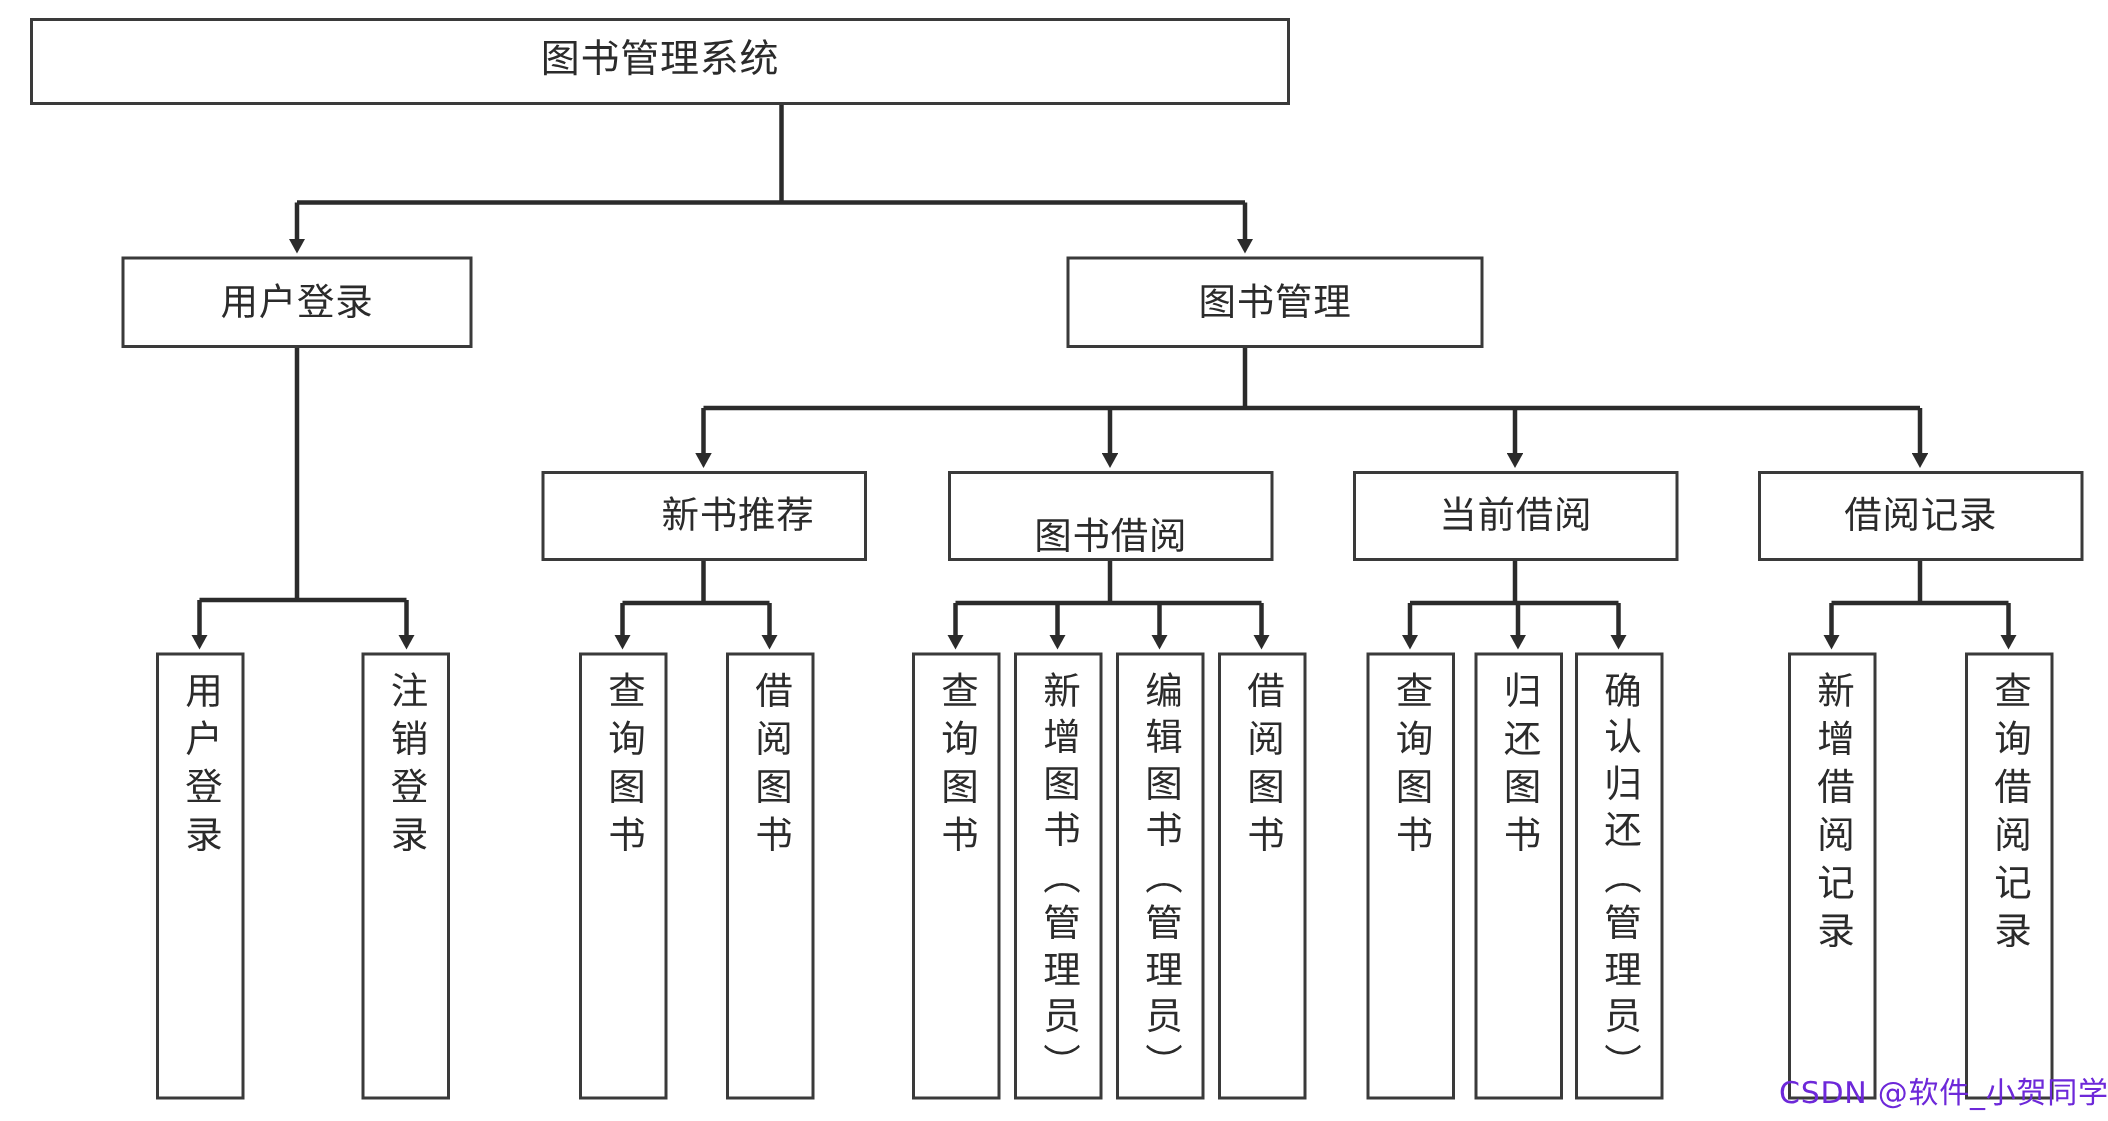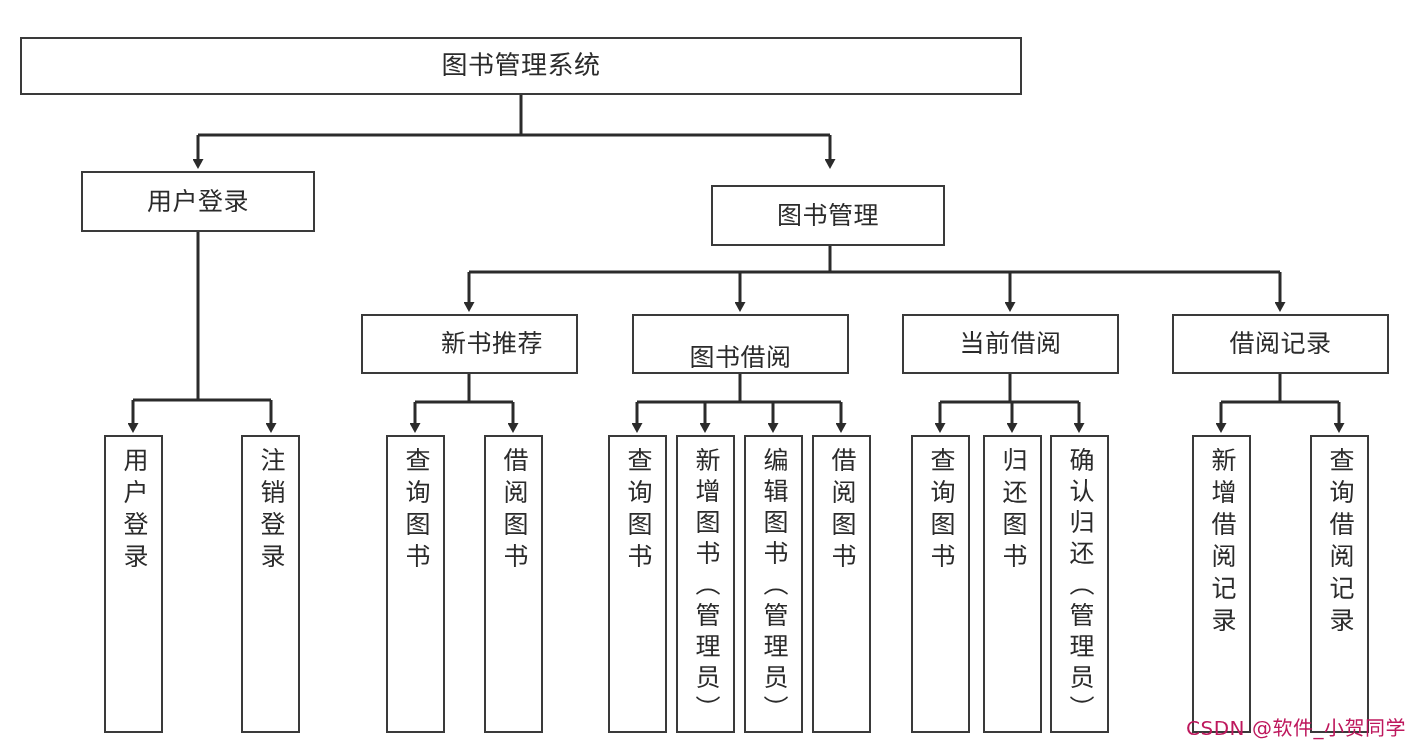--- a/index.html
+++ b/index.html
@@ -78,21 +78,21 @@
   .node.v.tall .node-label {
     max-height: 288px;
   }
   
   #watermark {
     position: absolute;
     z-index: 3;
     left: 1186px;
     top: 712px;
     font-size: 20px;
-    color: #be185d;
+    color: #6d28d9;
     white-space: nowrap;
     font-family: "DejaVu Sans", "Liberation Sans", sans-serif;
     letter-spacing: 0.5px;
   }
 </style>
 </head>
 <body>
 
 <div id="canvas">
 
@@ -141,29 +141,29 @@
       <path d="M1012,402 L1012,424" marker-end="url(#arrow)"></path>
       <path d="M1079,402 L1079,424" marker-end="url(#arrow)"></path>
 
       <path d="M1280,374 L1280,402"></path>
       <path d="M1221,402 L1339,402"></path>
       <path d="M1221,402 L1221,424" marker-end="url(#arrow)"></path>
       <path d="M1339,402 L1339,424" marker-end="url(#arrow)"></path>
     </g>
   </svg>
 
-  <div class="node h root" style="left:20px; top:12px; width:1002px; height:58px;margin-top:25px;">
+  <div class="node h root" style="left:20px; top:12px; width:840px; height:58px;">
     <span class="node-label">图书管理系统</span>
   </div>
 
   <div class="node h" style="left:81px; top:171px; width:234px; height:61px;">
     <span class="node-label">用户登录</span>
   </div>
 
-  <div class="node h" style="left:711px; top:185px; width:234px; height:61px;">
+  <div class="node h" style="left:711px; top:171px; width:278px; height:61px;">
     <span class="node-label">图书管理</span>
   </div>
 
   <div class="node h" style="left:361px; top:314px; width:217px; height:60px;padding-left:45px;">
     <span class="node-label">新书推荐</span>
   </div>
 
   <div class="node h" style="left:632px; top:314px; width:217px; height:60px;align-items:flex-end;">
     <span class="node-label">图书借阅</span>
   </div>

